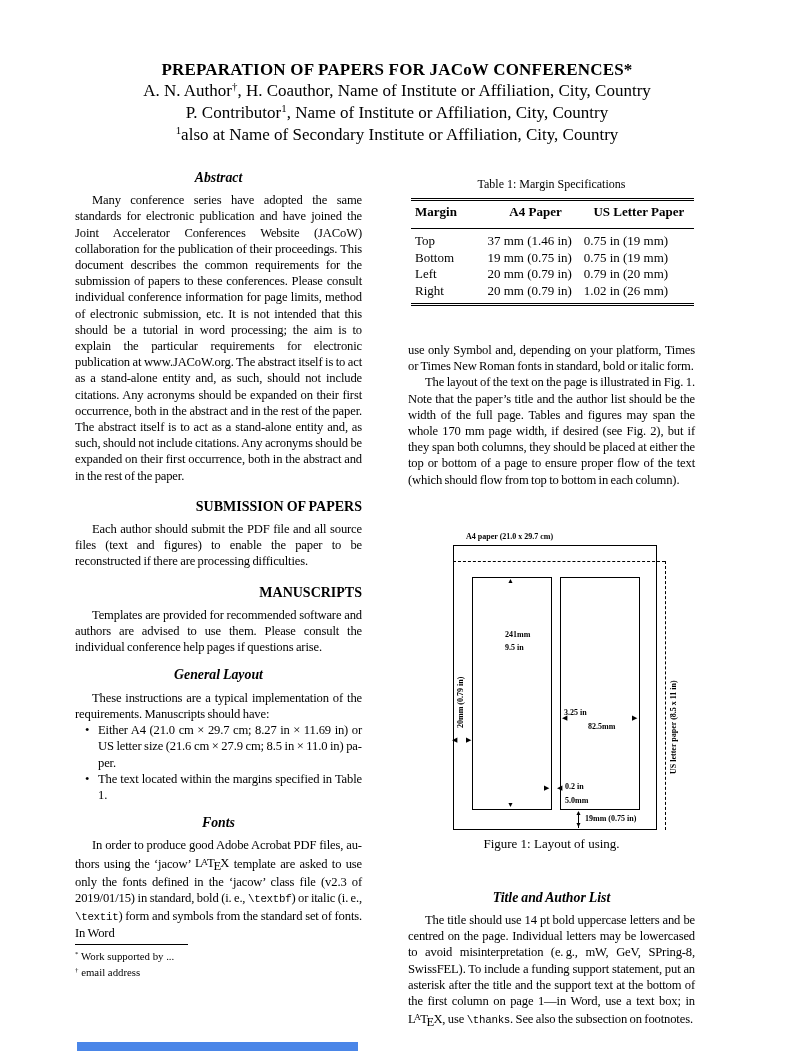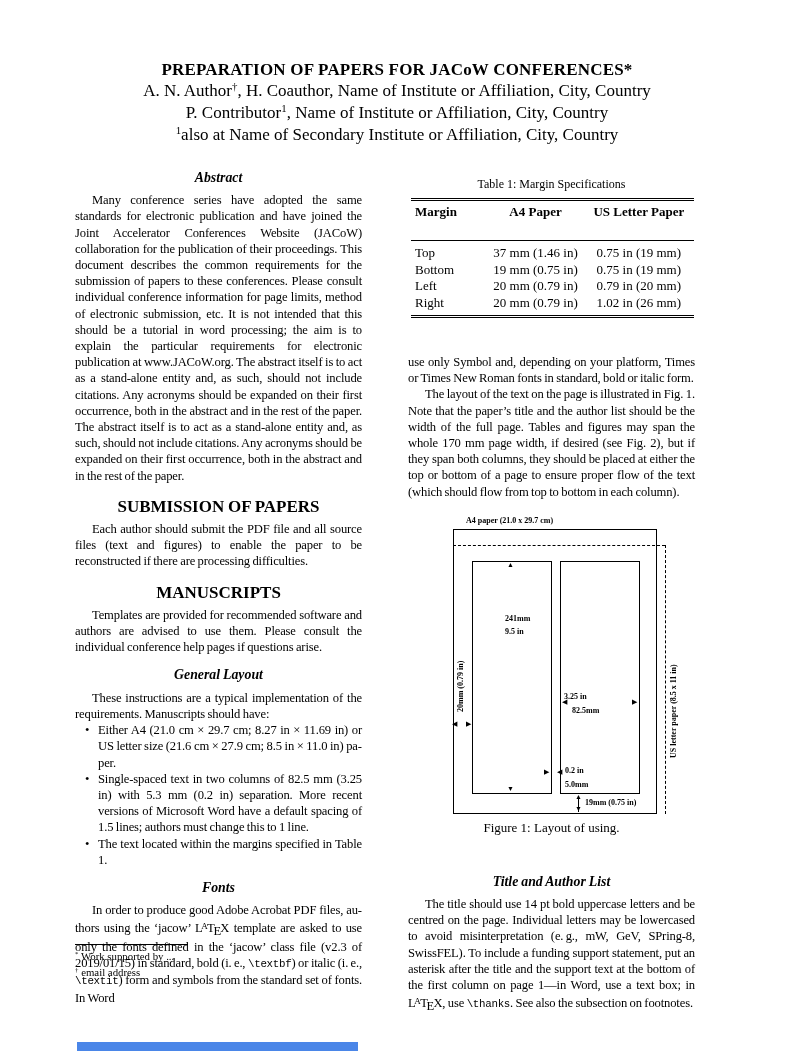--- a/index.html
+++ b/index.html
@@ -11,47 +11,47 @@
   .author-line{font-size:17px;line-height:22px;}
   .author-line:first-of-type{margin-top:9px;}
   .sup{font-size:64%;vertical-align:.55em;line-height:0;}
   
   .col{position:absolute;top:168px;width:287px;font-size:12.6px;line-height:16.2px;
        text-align:justify;letter-spacing:-.15px;word-spacing:-.5px;}
   .col-left{left:75px;}
   .col-right{left:408px;}
   p{margin:0;}
   .indent{text-indent:17px;}
-  .section-head{font-weight:bold;text-align:center;font-size:17px;letter-spacing:0;
+  .section-head{font-weight:bold;text-align:right;font-size:14px;letter-spacing:0;
                 margin:15px 0 6px 0;text-indent:0;}
   .subsection-head{font-style:italic;font-size:13.8px;text-align:center;letter-spacing:0;
                    margin:12px 0 6px 0;text-indent:0;font-weight:bold;}
   .first-head{margin-top:2px;}
   .mono{font-family:"Liberation Mono",monospace;font-size:.86em;letter-spacing:-.3px;}
   
   .lxa{font-size:.72em;vertical-align:.3em;margin:0 -.06em 0 -.14em;}
   .lxe{vertical-align:-.22em;margin:0 -.05em 0 -.1em;}
   
   ul.bullets{list-style:none;margin:0;padding:0;}
   ul.bullets li{position:relative;padding-left:23px;}
   ul.bullets .dot{position:absolute;left:10px;top:0;}
   ul.bullets .dot::before{content:"\2022";}
   
   .table-caption{text-align:center;font-size:12px;letter-spacing:0;word-spacing:0;
                  margin:8px 0 6px 0;}
   table.spec{width:283px;margin-left:3px;border-collapse:collapse;font-size:13px;
              letter-spacing:0;word-spacing:0;border-top:3px double #000;border-bottom:3px double #000;}
-  table.spec th{font-weight:bold;text-align:center;padding:3px 0 20px 0;border-bottom:1.2px solid #000;}
+  table.spec th{font-weight:bold;text-align:center;padding:3px 0 8px 0;border-bottom:1.2px solid #000;}
   table.spec th:first-child{text-align:left;padding-left:4px;}
-  table.spec td{text-align:center;padding:0;line-height:16.4px;}
+  table.spec td{text-align:left;padding:0;line-height:16.4px;}
   table.spec td:first-child{text-align:left;padding-left:4px;}
   table.spec tr.firstrow td{padding-top:4px;}
   table.spec tr.lastrow td{padding-bottom:4px;}
   
-  .figure{position:relative;height:324px;margin-top:16px;text-align:left;
+  .figure{position:relative;height:324px;margin-top:44px;text-align:left;
           letter-spacing:0;word-spacing:0;}
   .fig-label{position:absolute;font-weight:bold;font-size:8px;line-height:9px;white-space:nowrap;}
   .rect{position:absolute;border:1px solid #000;box-sizing:border-box;background:#fff;}
   .dash-h{position:absolute;border-top:1px dashed #000;height:0;}
   .dash-v{position:absolute;border-left:1px dashed #000;width:0;}
   .vert{writing-mode:vertical-rl;transform:rotate(180deg);}
   .arr{position:absolute;font-size:7px;line-height:7px;}
   .arr-up::before{content:"\25B2";}
   .arr-dn::before{content:"\25BC";}
   .arr-lf::before{content:"\25C0";}
@@ -84,21 +84,20 @@
     <div class="section-head">SUBMISSION OF PAPERS</div>
     <p class="indent">Each author should submit the PDF file and all source files (text and figures) to enable the paper to be reconstructed if there are processing difficulties.</p>
 
     <div class="section-head">MANUSCRIPTS</div>
     <p class="indent">Templates are provided for recommended software and au­thors are advised to use them. Please consult the individual conference help pages if questions arise.</p>
 
     <div class="subsection-head">General Layout</div>
     <p class="indent">These instructions are a typical implementation of the requirements. Manuscripts should have:</p>
     <ul class="bullets">
         <li><span class="dot"></span><span>Either A4 (21.0 cm × 29.7 cm; 8.27 in × 11.69 in) or US letter size (21.6 cm × 27.9 cm; 8.5 in × 11.0 in) pa­per.</span></li>
-        <li><span class="dot"></span><span>Single-spaced text in two columns of 82.5 mm (3.25 in) with 5.3 mm (0.2 in) separation. More recent versions of Microsoft Word have a default spacing of 1.5 lines; authors must change this to 1 line.</span></li>
         <li><span class="dot"></span><span>The text located within the margins specified in Table 1.</span></li>
       </ul>
 
     <div class="subsection-head">Fonts</div>
     <p class="indent"><span>In order to produce good Adobe Acrobat PDF files, au­thors using the ‘jacow’ </span><span>L<span class="lxa">A</span>T<span class="lxe">E</span>X</span><span> template are asked to use only the fonts defined in the ‘jacow’ class file (v2.3 of 2019/01/15) in standard, bold (i. e., </span><span class="mono">\textbf</span><span>) or italic (i. e., </span><span class="mono">\textit</span><span>) form and symbols from the standard set of fonts. In Word</span></p>
   </div>
 
   <div class="col col-right">
     <div class="table-caption">Table 1: Margin Specifications</div>
     <table class="spec">
@@ -154,21 +153,21 @@
       <span class="arr arr-up" style="left:99px;top:46px;"></span>
       <span class="arr arr-dn" style="left:99px;top:270px;"></span>
       <div class="fig-label" style="left:97px;top:98px;">241mm</div>
       <div class="fig-label" style="left:97px;top:111px;">9.5 in</div>
 
       <div class="fig-label vert" style="left:48px;top:104px;height:92px;">20mm (0.79 in)</div>
       <span class="arr arr-lf" style="left:44px;top:205px;"></span>
       <span class="arr arr-rt" style="left:58px;top:205px;"></span>
 
       <div class="fig-label" style="left:156px;top:176px;">3.25 in</div>
-      <div class="fig-label" style="left:164px;top:190px;">82.5mm</div>
+      <div class="fig-label" style="left:180px;top:190px;">82.5mm</div>
       <span class="arr arr-lf" style="left:154px;top:183px;"></span>
       <span class="arr arr-rt" style="left:224px;top:183px;"></span>
 
       <div class="fig-label" style="left:157px;top:250px;">0.2 in</div>
       <div class="fig-label" style="left:157px;top:264px;">5.0mm</div>
       <span class="arr arr-rt" style="left:136px;top:253px;"></span>
       <span class="arr arr-lf" style="left:149px;top:253px;"></span>
 
       <div class="dim-line-v" style="left:170px;top:280px;height:16px;"></div>
       <span class="arr arr-up" style="left:167px;top:278px;"></span>

